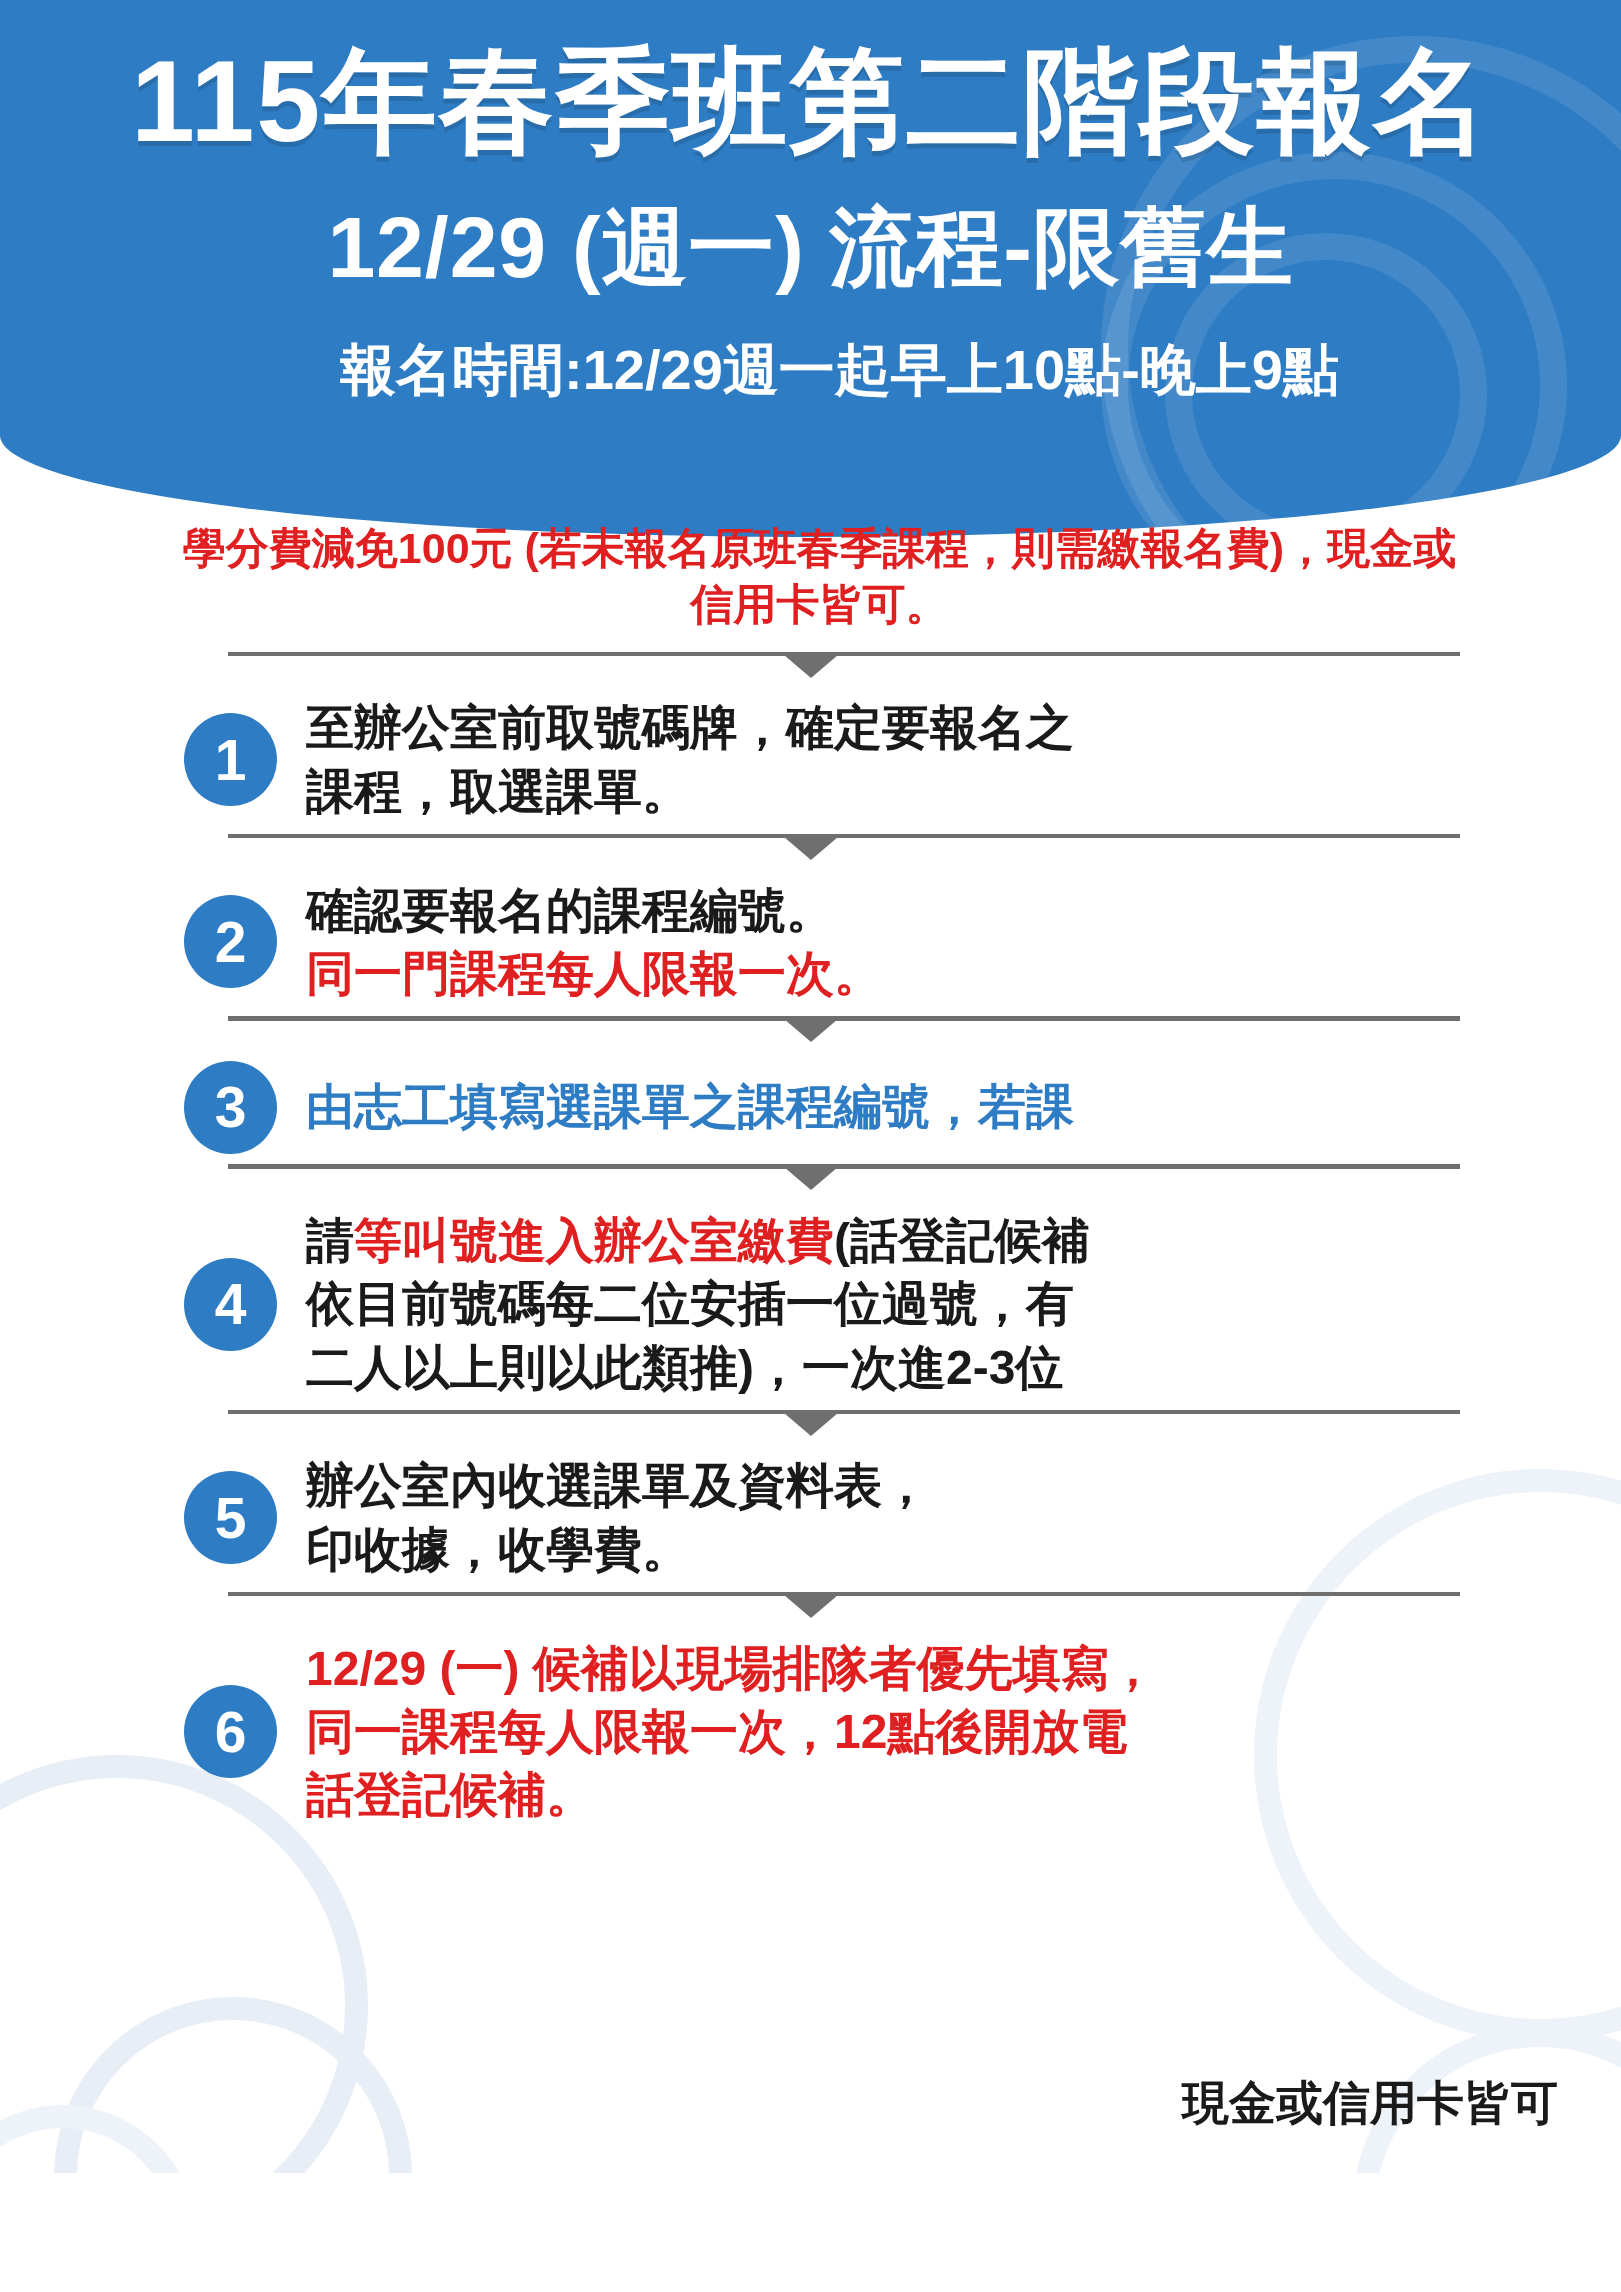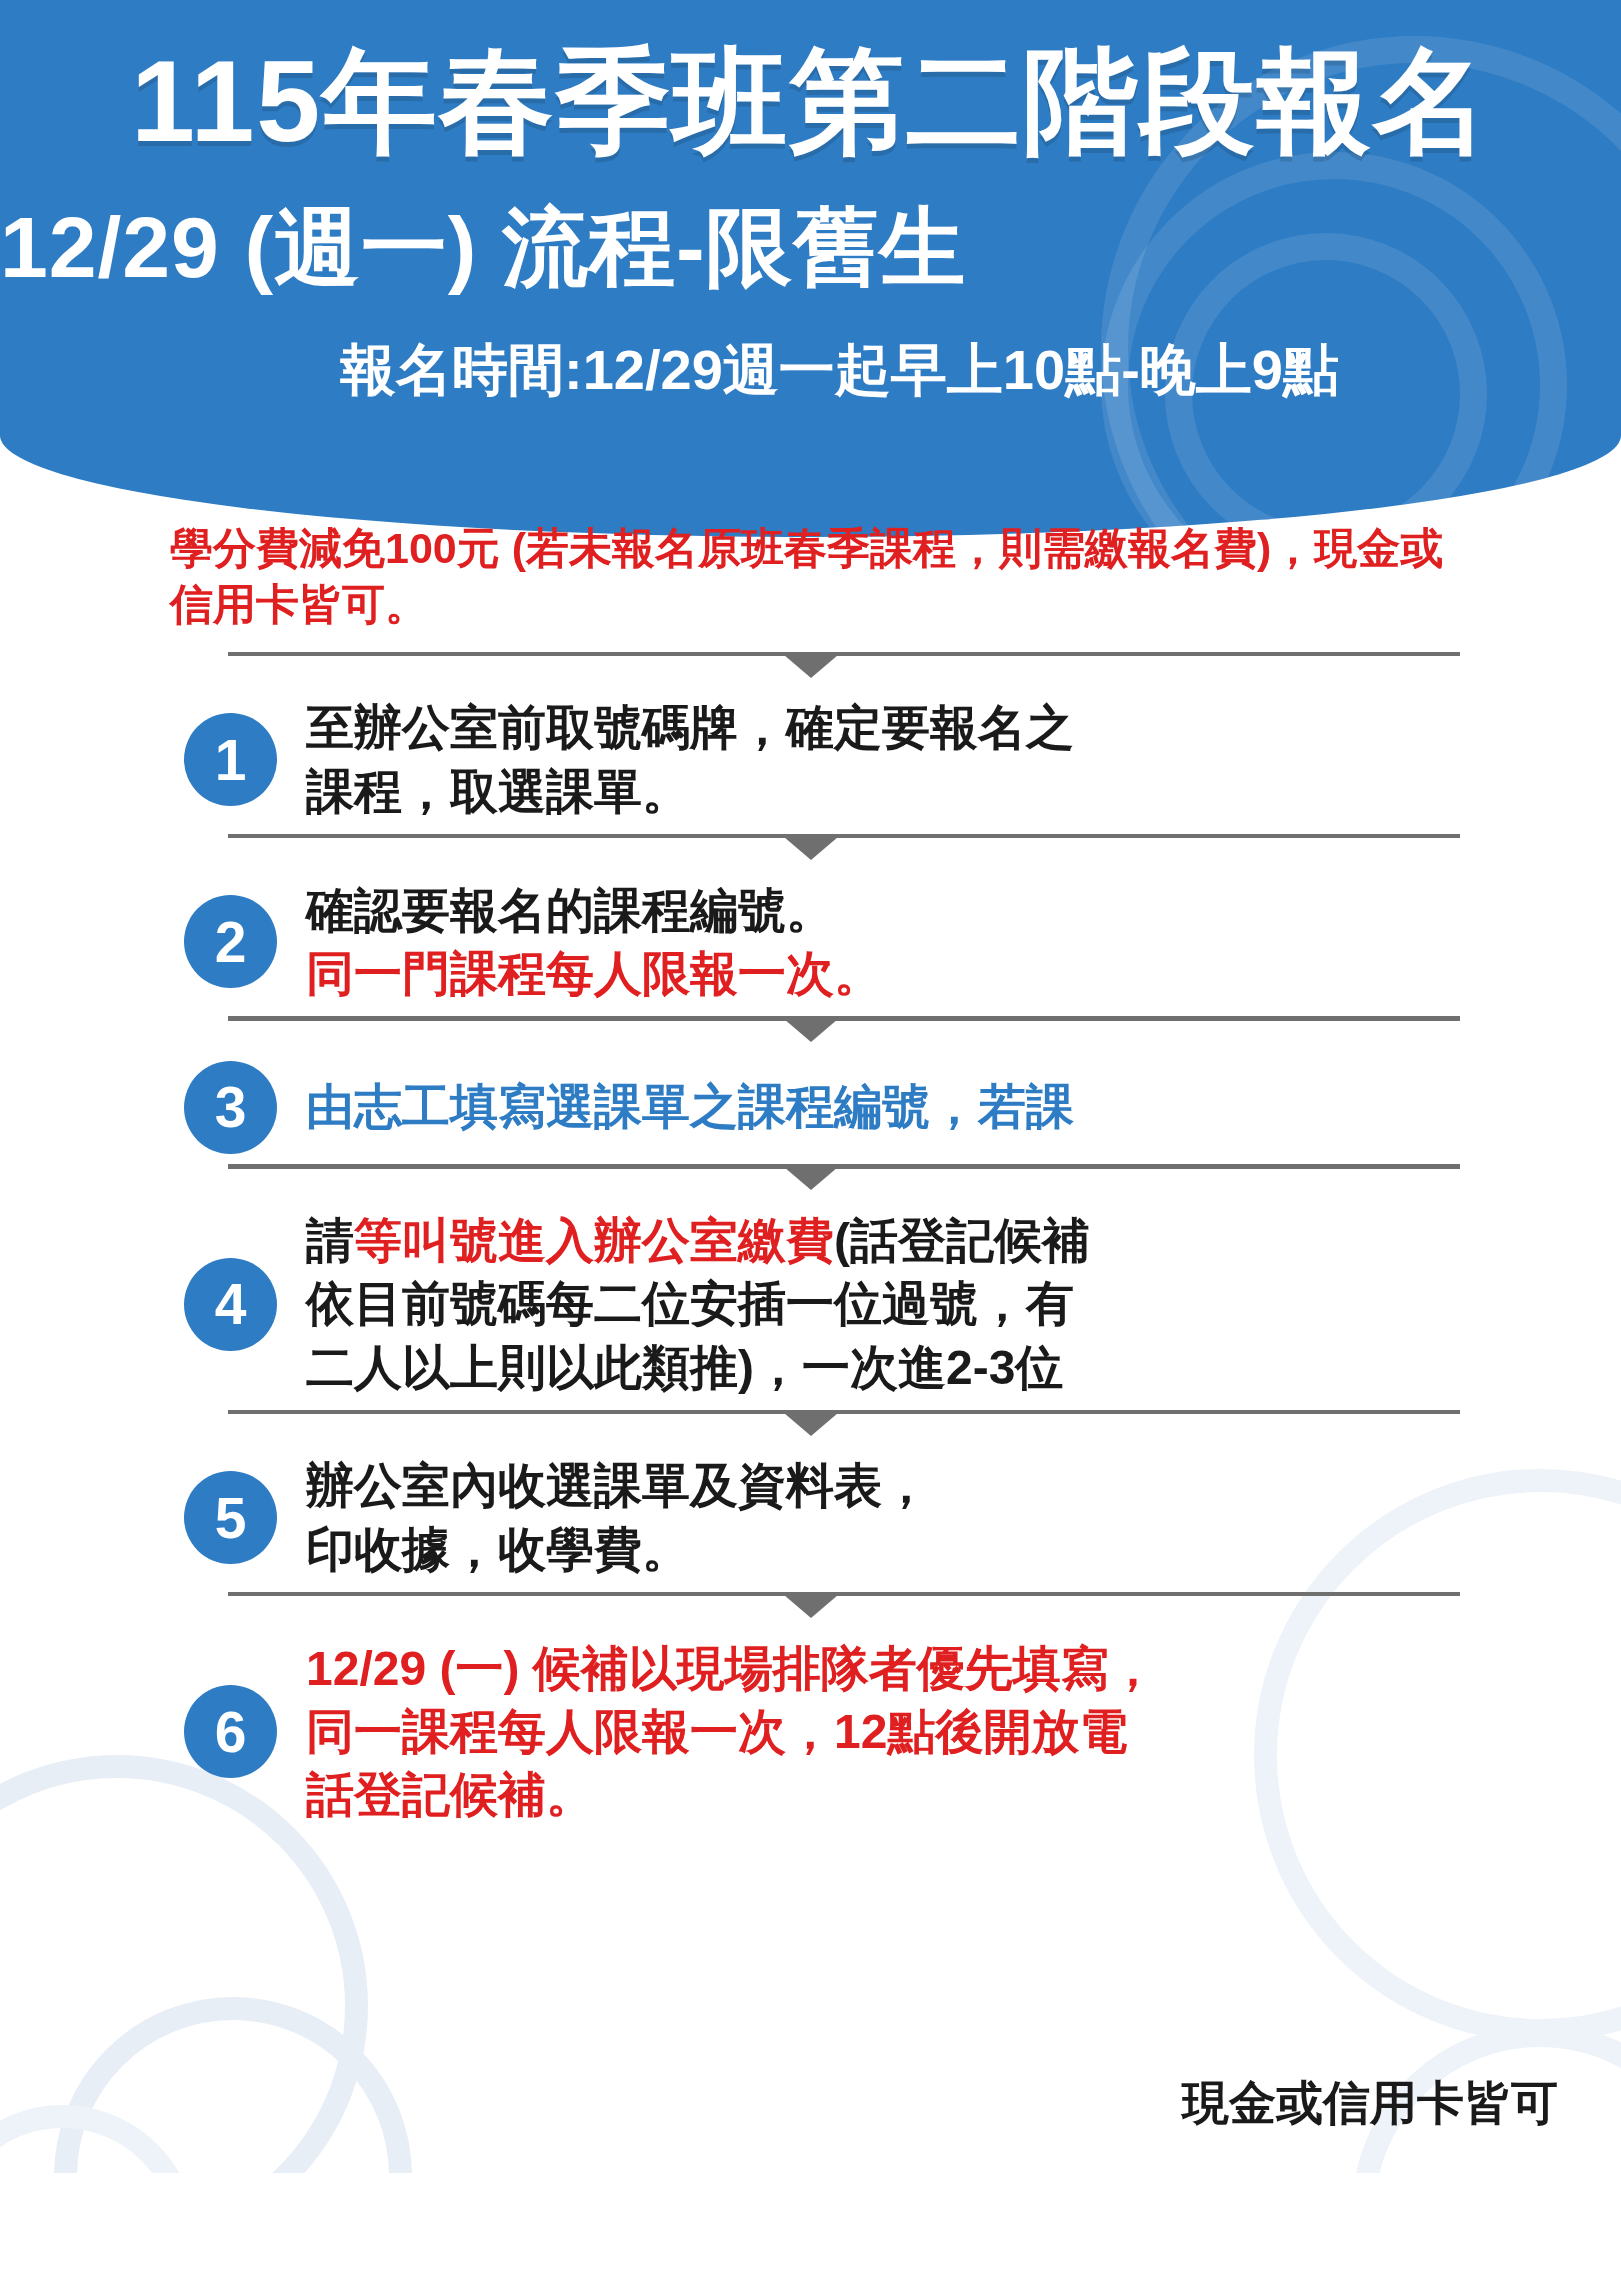--- a/index.html
+++ b/index.html
@@ -59,21 +59,21 @@
     font-weight: bold;
     color: #ffffff;
     letter-spacing: 1.8px;
     text-shadow: 0 4.5px 0 rgba(0,0,0,0.13);
     white-space: nowrap;
   }
   .title-sub {
     position: absolute;
     left: 0; top: 190px;
     width: 1621px;
-    text-align: left;
+    text-align: center;
     font-size: 86px;
     font-weight: bold;
     color: #ffffff;
     letter-spacing: 0.9px;
     white-space: nowrap;
   }
   .title-time {
     position: absolute;
     left: 0; top: 333px;
     width: 1621px;
@@ -88,20 +88,21 @@
 
   
   .notice {
     position: absolute;
     left: 170px; top: 521px;
     width: 1299px;
     font-size: 43px;
     line-height: 1.30;
     font-weight: bold;
     color: #e02020;
+    text-align: center;
   }
 
   
   .steps {
     position: absolute;
     left: 0; top: 650px;
     width: 1621px;
   }
   .divider-wrap {
     position: relative;

